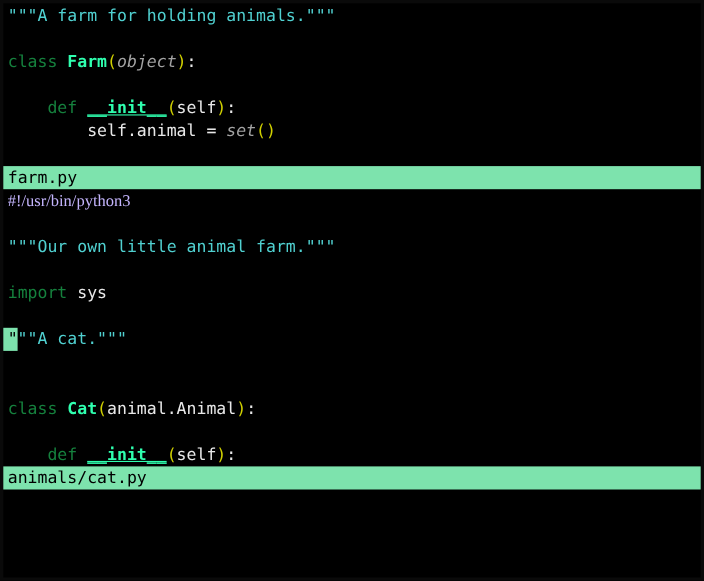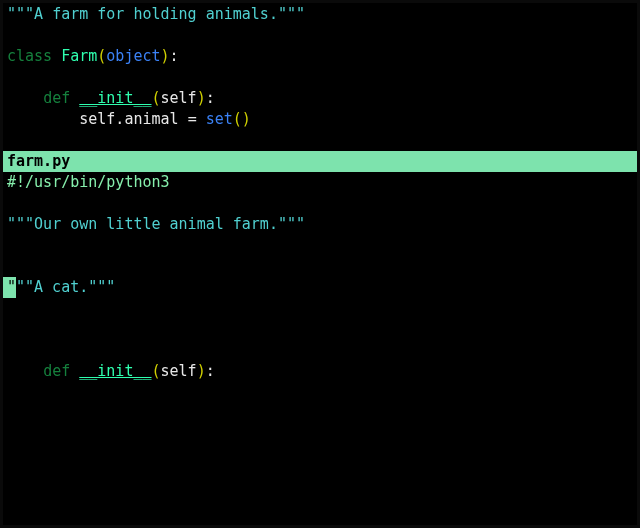--- a/index.html
+++ b/index.html
@@ -30,64 +30,66 @@
   }
   .line {
     padding-left: 4px;
     height: 21px;
   }
   .statusbar {
     background: #7de3ad;
     color: #000000;
     padding-left: 4px;
     height: 21px;
-    font-weight: bold;
   }
   .cursor-line {
     padding-left: 0;
     height: 21px;
   }
   .cursor-cell {
     display: inline-block;
     width: 9px;
     background: #7de3ad;
     color: #000000;
     padding-left: 4px;
     margin-left: 0;
   }
   
   .c-str      { color: #50d0d0; } 
   .c-kw       { color: #15803d; } 
-  .c-ident    { color: #2fffaf; } 
+  .c-ident    { color: #2fffaf; font-weight: bold; } 
   .c-paren    { color: #d0d000; } 
   .c-plain    { color: #e8e8e8; }
-  .c-builtin  { color: #3b82f6; } 
+  .c-builtin  { color: #a3a3a3; font-style: italic; } 
   .c-op       { color: #e8e8e8; }
-  .c-shebang  { color: #86efac; }
+  .c-shebang  { color: #c4b5fd; font-family: Liberation Serif, serif; }
   .c-ul       { text-decoration: underline; text-align: right; }
 </style>
 </head>
 <body>
 
 <div class="viewport">
 
   <pre class="line"><span class="c-str">"""A farm for holding animals."""</span></pre>
   <pre class="line"> </pre>
   <pre class="line"><span class="c-kw">class</span><span class="c-plain"> </span><span class="c-ident">Farm</span><span class="c-paren">(</span><span class="c-builtin">object</span><span class="c-paren">)</span><span class="c-plain">:</span></pre>
   <pre class="line"> </pre>
   <pre class="line"><span class="c-plain">    </span><span class="c-kw">def</span><span class="c-plain"> </span><span class="c-ident c-ul">__init__</span><span class="c-paren">(</span><span class="c-plain">self</span><span class="c-paren">)</span><span class="c-plain">:</span></pre>
   <pre class="line"><span class="c-plain">        self.animal </span><span class="c-op">=</span><span class="c-plain"> </span><span class="c-builtin">set</span><span class="c-paren">()</span></pre>
   <pre class="line"> </pre>
   <pre class="statusbar"><span>farm.py</span></pre>
 
   <pre class="line"><span class="c-shebang">#!/usr/bin/python3</span></pre>
   <pre class="line"> </pre>
   <pre class="line"><span class="c-str">"""Our own little animal farm."""</span></pre>
   <pre class="line"> </pre>
+  <pre class="line"><span class="c-kw">import</span><span class="c-plain"> sys</span></pre>
   <pre class="line"> </pre>
 
   <pre class="cursor-line"><span class="cursor-cell">"</span><span class="c-str">""A cat."""</span></pre>
   <pre class="line"> </pre>
   <pre class="line"> </pre>
+  <pre class="line"><span class="c-kw">class</span><span class="c-plain"> </span><span class="c-ident">Cat</span><span class="c-paren">(</span><span class="c-plain">animal.Animal</span><span class="c-paren">)</span><span class="c-plain">:</span></pre>
   <pre class="line"> </pre>
   <pre class="line"><span class="c-plain">    </span><span class="c-kw">def</span><span class="c-plain"> </span><span class="c-ident c-ul">__init__</span><span class="c-paren">(</span><span class="c-plain">self</span><span class="c-paren">)</span><span class="c-plain">:</span></pre>
+  <pre class="statusbar"><span>animals/cat.py</span></pre>
 
 </div>
 
 </body></html>

